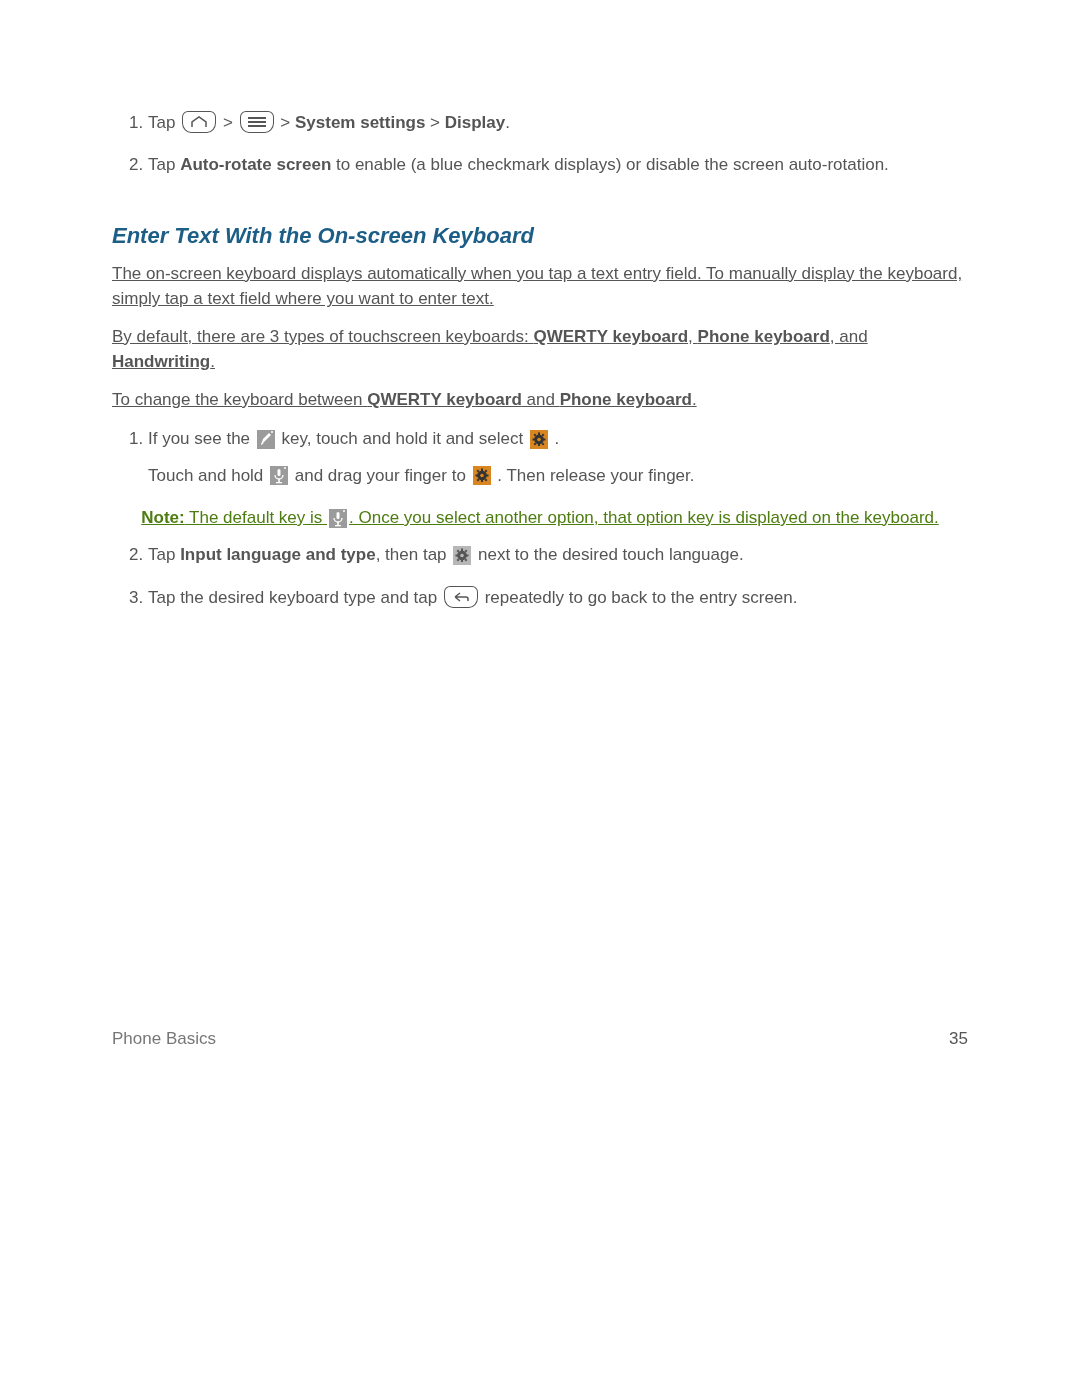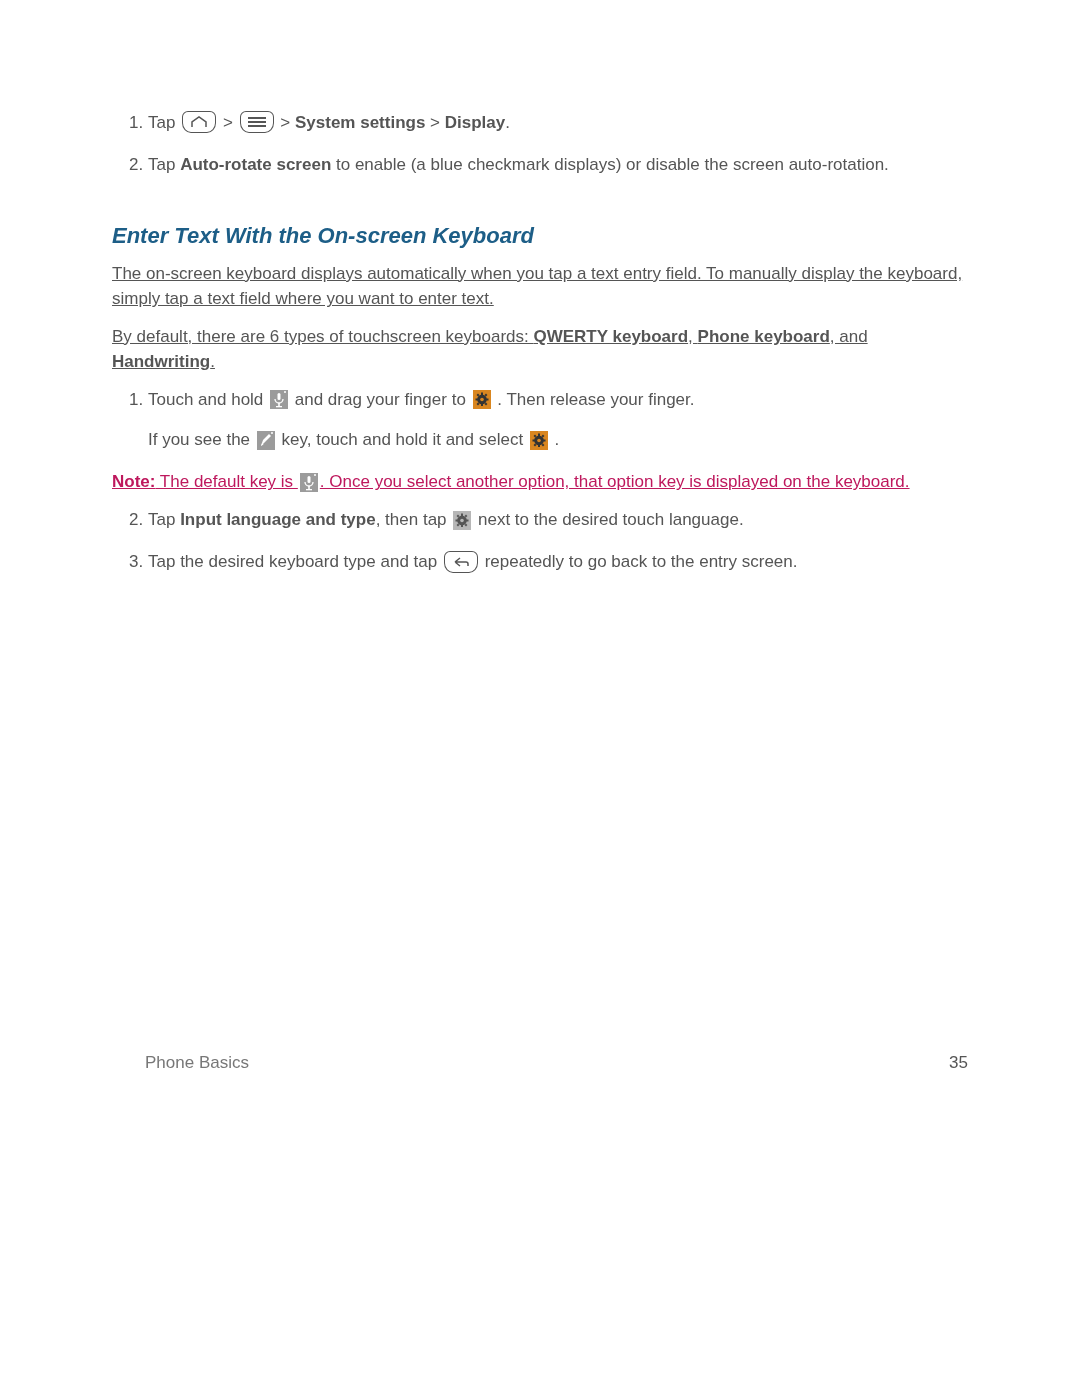--- a/index.html
+++ b/index.html
@@ -42,21 +42,21 @@
     margin: 0 0 16px 0;
     font-size: 17px;
     line-height: 1.55;
     color: #555;
   }
   ol.numbered > li::marker {
     color: #555;
   }
   .para { margin: 10px 0; }
   .sub { margin-top: 14px; }
-  .note { color: #be185d; }
+  .note { color: #4d7c0f; text-align: center; }
   .note .label { font-weight: bold; }
   
   .key {
     display: inline-block;
     vertical-align: -0.32em;
     border: 1.5px solid #555;
     border-radius: 6px 6px 9px 9px / 6px 6px 10px 10px;
     background: #fff;
     width: 32px;
     height: 20px;
@@ -84,24 +84,23 @@
   }
   .chip svg { position: absolute; inset: 0; }
   .chip.orange { background: #d98620; }
   .chip.voice .dot { position:absolute; right:2px; top:1px; width:2px; height:2px; border-radius:50%; background:#fff; }
   .chip.pen .dot { position:absolute; right:2px; top:1px; width:2px; height:2px; border-radius:50%; background:#fff; }
 
   .footer {
     position: absolute;
     left: 112px;
     right: 112px;
-    bottom: 56px;
+    bottom: 80px;
     font-size: 17px;
     color: #777;
-    margin-left: 33px;
   }
   .footer .right { float: right; color: #555; }
 </style>
 </head>
 <body>
 
 <div class="page">
 
   <ol class="numbered">
     <li>
@@ -123,91 +122,94 @@
     <li>
       <span>Tap </span><span class="bold">Auto-rotate screen</span><span> to enable (a blue checkmark displays) or disable the screen auto-rotation.</span>
     </li>
   </ol>
 
   <h2 class="section-heading">Enter Text With the On-screen Keyboard</h2>
 
   <p class="body-text">The on-screen keyboard displays automatically when you tap a text entry field. To manually display the keyboard, simply tap a text field where you want to enter text.</p>
 
   <p class="body-text">
-    <span>By default, there are 6 types of touchscreen keyboards: </span><span class="bold">QWERTY keyboard</span><span>, </span><span class="bold">Phone keyboard</span><span>, and </span><span class="bold">Handwriting</span><span>.</span>
+    <span>By default, there are 3 types of touchscreen keyboards: </span><span class="bold">QWERTY keyboard</span><span>, </span><span class="bold">Phone keyboard</span><span>, and </span><span class="bold">Handwriting</span><span>.</span>
   </p>
 
+  <p class="body-text">
+    <span>To change the keyboard between </span><span class="bold">QWERTY keyboard</span><span> and </span><span class="bold">Phone keyboard</span><span>.</span>
+  </p>
 
   <ol class="numbered">
     <li>
-      <div class="para">
-        <span>Touch and hold </span>
-        <span class="chip voice">
+      <div class="para sub">
+        <span>If you see the </span>
+        <span class="chip pen">
           <span class="dot"></span>
           <svg viewBox="0 0 18 19">
               <g fill="#fff">
-                <rect x="7.5" y="3" width="3" height="7" rx="1.5"></rect>
-                <path d="M5 9 a4 4 0 0 0 8 0" fill="none" stroke="#fff" stroke-width="1.3"></path>
-                <rect x="8.2" y="13" width="1.6" height="3"></rect>
-                <rect x="6" y="16" width="6" height="1.3"></rect>
-              </g>
-            </svg>
-        </span>
-        <span> and drag your finger to </span>
+                <polygon points="4,15 6,9 12,3 14,5 8,11"></polygon>
+                <polygon points="4,15 6.5,13.5 5,12"></polygon>
+              </g>
+            </svg>
+        </span>
+        <span> key, touch and hold it and select </span>
         <span class="chip orange">
           <svg viewBox="0 0 18 19">
               <g fill="#333">
                 <circle cx="9" cy="9.5" r="4.8"></circle>
               </g>
               <circle cx="9" cy="9.5" r="1.8" fill="#d98620"></circle>
               <g fill="#333">
                 <rect x="8" y="2.5" width="2" height="3"></rect>
                 <rect x="8" y="13" width="2" height="3"></rect>
                 <rect x="2.5" y="8.5" width="3" height="2"></rect>
                 <rect x="12.5" y="8.5" width="3" height="2"></rect>
                 <rect x="4" y="4" width="2" height="2" transform="rotate(45 5 5)"></rect>
                 <rect x="12" y="4" width="2" height="2" transform="rotate(45 13 5)"></rect>
                 <rect x="4" y="13" width="2" height="2" transform="rotate(45 5 14)"></rect>
                 <rect x="12" y="13" width="2" height="2" transform="rotate(45 13 14)"></rect>
               </g>
             </svg>
         </span>
-        <span>. Then release your finger.</span>
+        <span> .</span>
       </div>
-      <div class="para sub">
-        <span>If you see the </span>
-        <span class="chip pen">
+      <div class="para">
+        <span>Touch and hold </span>
+        <span class="chip voice">
           <span class="dot"></span>
           <svg viewBox="0 0 18 19">
               <g fill="#fff">
-                <polygon points="4,15 6,9 12,3 14,5 8,11"></polygon>
-                <polygon points="4,15 6.5,13.5 5,12"></polygon>
-              </g>
-            </svg>
-        </span>
-        <span> key, touch and hold it and select </span>
+                <rect x="7.5" y="3" width="3" height="7" rx="1.5"></rect>
+                <path d="M5 9 a4 4 0 0 0 8 0" fill="none" stroke="#fff" stroke-width="1.3"></path>
+                <rect x="8.2" y="13" width="1.6" height="3"></rect>
+                <rect x="6" y="16" width="6" height="1.3"></rect>
+              </g>
+            </svg>
+        </span>
+        <span> and drag your finger to </span>
         <span class="chip orange">
           <svg viewBox="0 0 18 19">
               <g fill="#333">
                 <circle cx="9" cy="9.5" r="4.8"></circle>
               </g>
               <circle cx="9" cy="9.5" r="1.8" fill="#d98620"></circle>
               <g fill="#333">
                 <rect x="8" y="2.5" width="2" height="3"></rect>
                 <rect x="8" y="13" width="2" height="3"></rect>
                 <rect x="2.5" y="8.5" width="3" height="2"></rect>
                 <rect x="12.5" y="8.5" width="3" height="2"></rect>
                 <rect x="4" y="4" width="2" height="2" transform="rotate(45 5 5)"></rect>
                 <rect x="12" y="4" width="2" height="2" transform="rotate(45 13 5)"></rect>
                 <rect x="4" y="13" width="2" height="2" transform="rotate(45 5 14)"></rect>
                 <rect x="12" y="13" width="2" height="2" transform="rotate(45 13 14)"></rect>
               </g>
             </svg>
         </span>
-        <span> .</span>
+        <span>. Then release your finger.</span>
       </div>
     </li>
   </ol>
 
   <p class="body-text note">
     <span class="label">Note:</span><span> The default key is </span>
     <span class="chip voice">
       <span class="dot"></span>
       <svg viewBox="0 0 18 19">
           <g fill="#fff">

